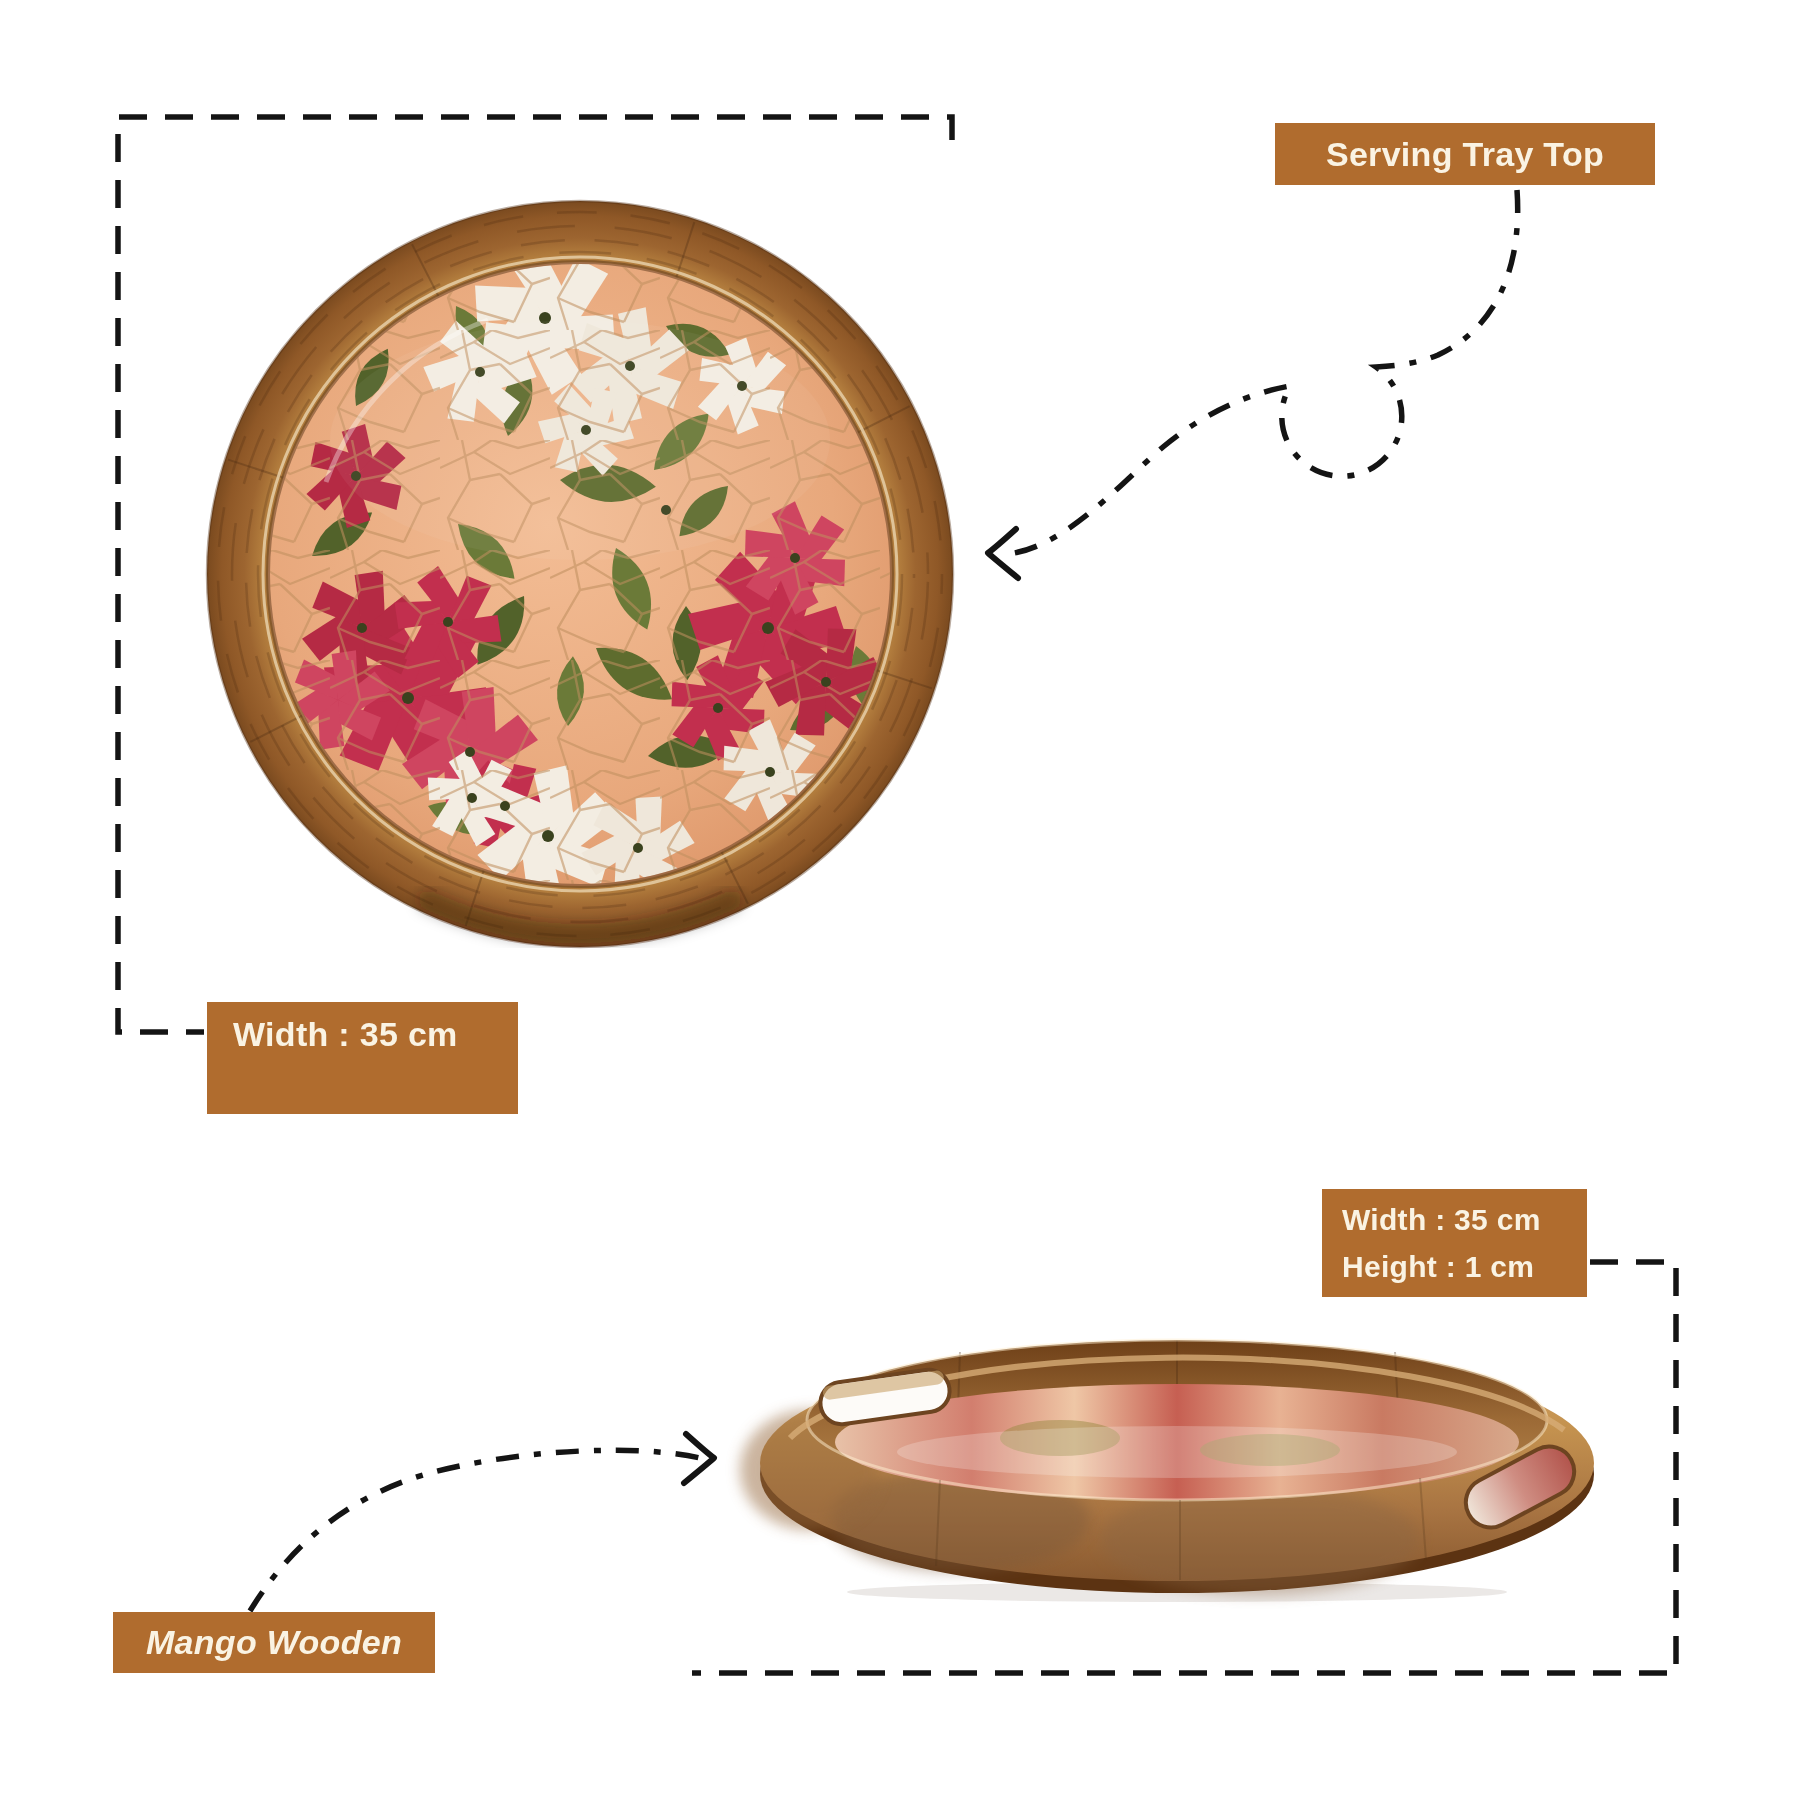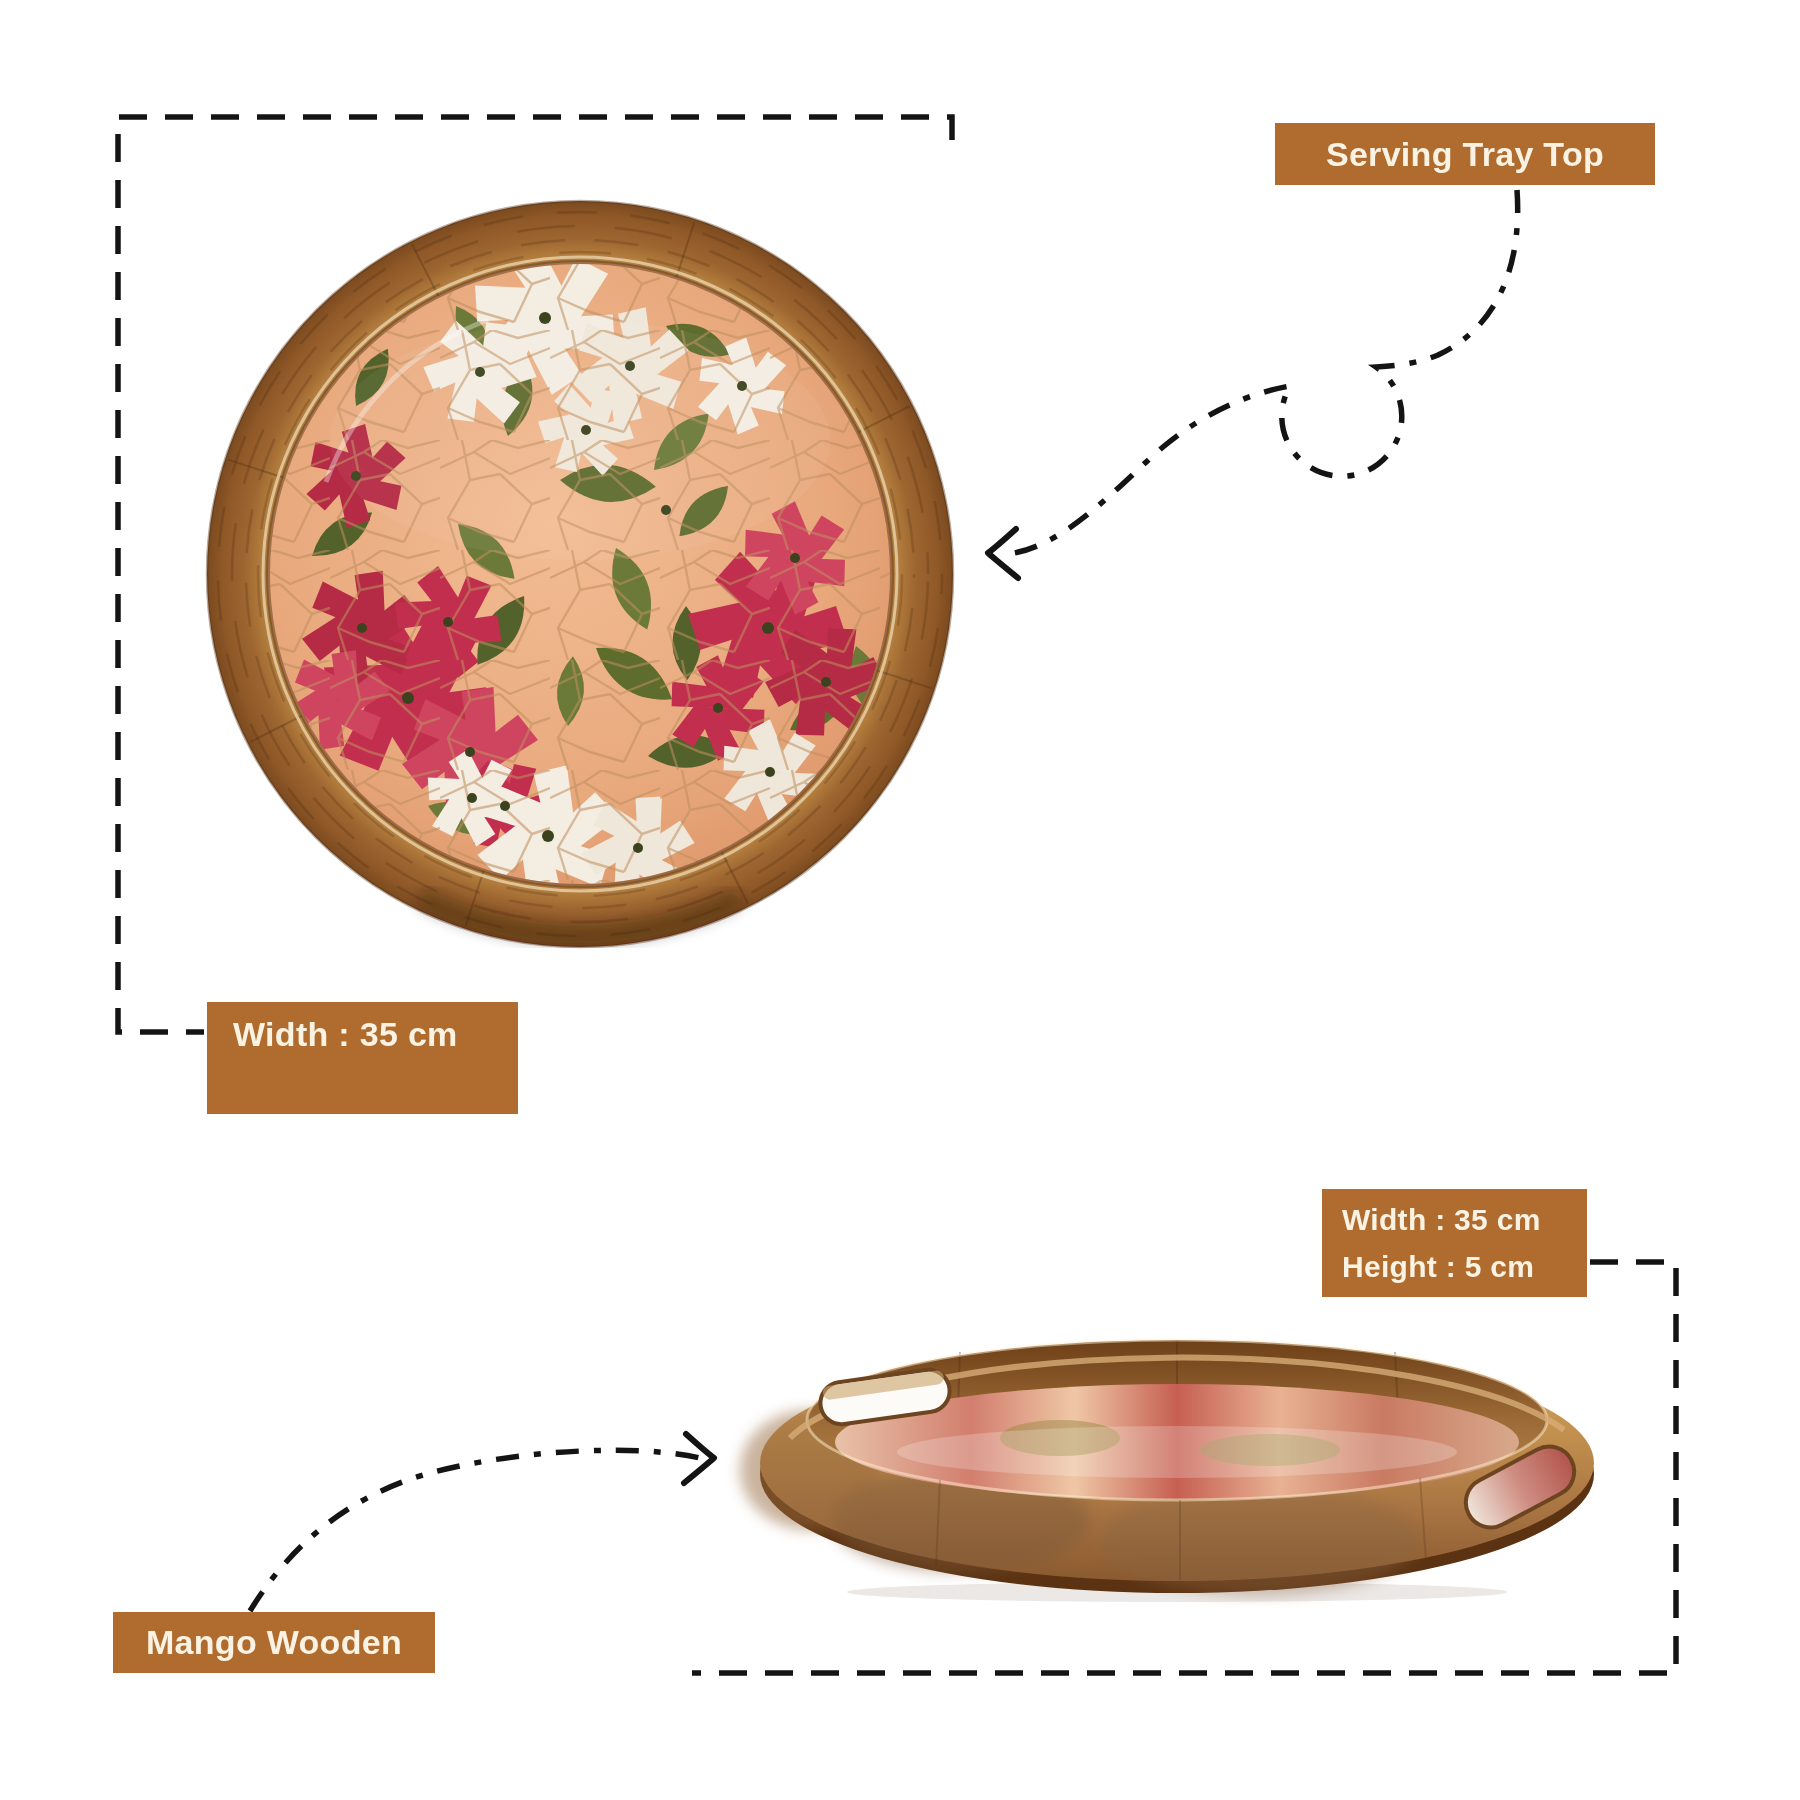--- a/index.html
+++ b/index.html
@@ -25,21 +25,21 @@
     font-weight:700;letter-spacing:.3px;box-sizing:border-box;
   }
   .label .ln{white-space:pre;}
   #label-serving{left:1275px;top:123px;width:380px;height:62px;
     font-size:34px;display:flex;align-items:center;justify-content:center;}
   #label-topdims{left:207px;top:1002px;width:311px;height:112px;
     font-size:34px;padding:7px 0 0 26px;line-height:50px;}
   #label-sidedims{left:1322px;top:1189px;width:265px;height:108px;
     font-size:30px;padding:7px 0 0 20px;line-height:47px;}
   #label-mango{left:113px;top:1612px;width:322px;height:61px;
-    font-size:34px;display:flex;align-items:center;justify-content:center;}
+    font-size:34px;display:flex;align-items:center;justify-content:center;font-style:italic;}
 </style>
 </head>
 <body>
 
 <div id="canvas">
 
 <svg width="1800" height="1800" viewBox="0 0 1800 1800">
   <defs>
     <radialGradient id="gRing" cx="0.5" cy="0.5" r="0.5">
       <stop offset="0.80" stop-color="#a06c36"></stop>
@@ -289,20 +289,20 @@
 <div class="label" id="label-serving">
   <span class="ln">Serving Tray Top</span>
 </div>
 
 <div class="label" id="label-topdims">
   <div class="ln">Width : 35 cm</div>
 </div>
 
 <div class="label" id="label-sidedims">
   <div class="ln">Width : 35 cm</div>
-  <div class="ln">Height : 5 cm</div>
+  <div class="ln">Height : 1 cm</div>
 </div>
 
 <div class="label" id="label-mango">
   <span class="ln">Mango Wooden</span>
 </div>
 
 </div>
 
 </body></html>

